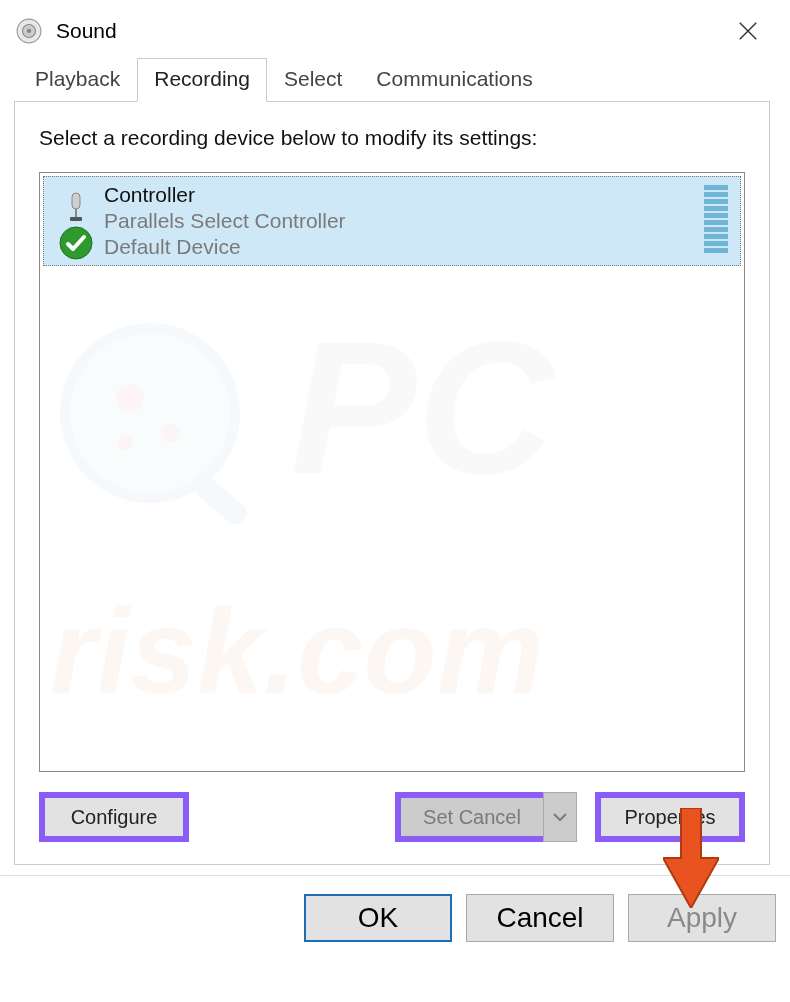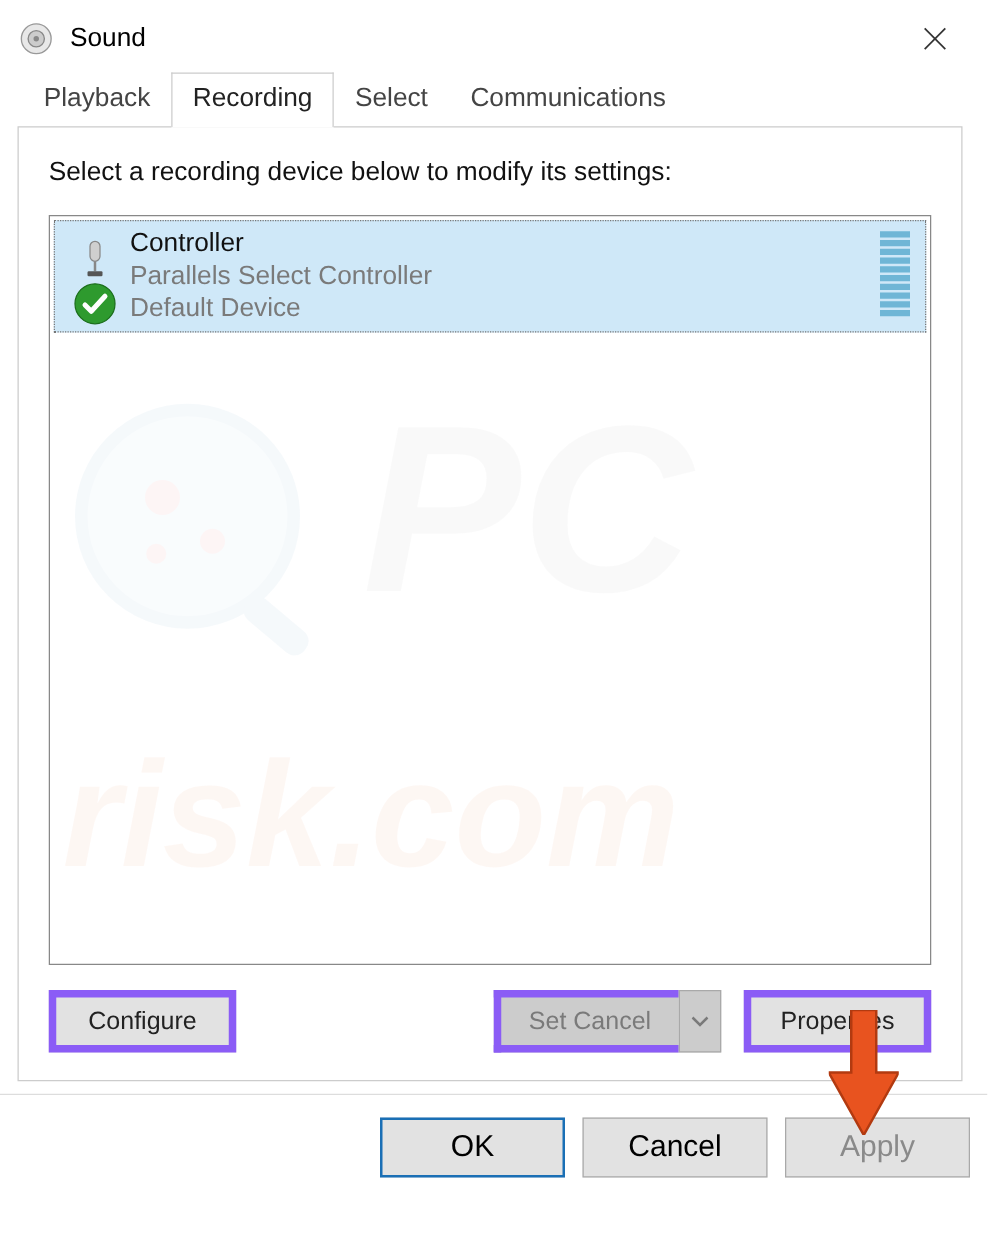--- a/index.html
+++ b/index.html
@@ -167,21 +167,21 @@
   margin-top: 10px;
   padding: 18px 14px 0 0;
   display: flex;
   justify-content: flex-end;
   gap: 14px;
 }
 .dbtn {
   width: 148px; height: 48px;
   border: 1px solid #a9a9a9;
   background: #e2e2e2;
-  font-size: 24px;
+  font-size: 28px;
   display: flex; align-items: center; justify-content: center;
   cursor: pointer;
 }
 .dbtn.primary {
   border: 2px solid #1a6fb5;
   background: #e2e2e2;
 }
 .dbtn.disabled { color: #8a8a8a; cursor: default; }
 </style>
 </head>

